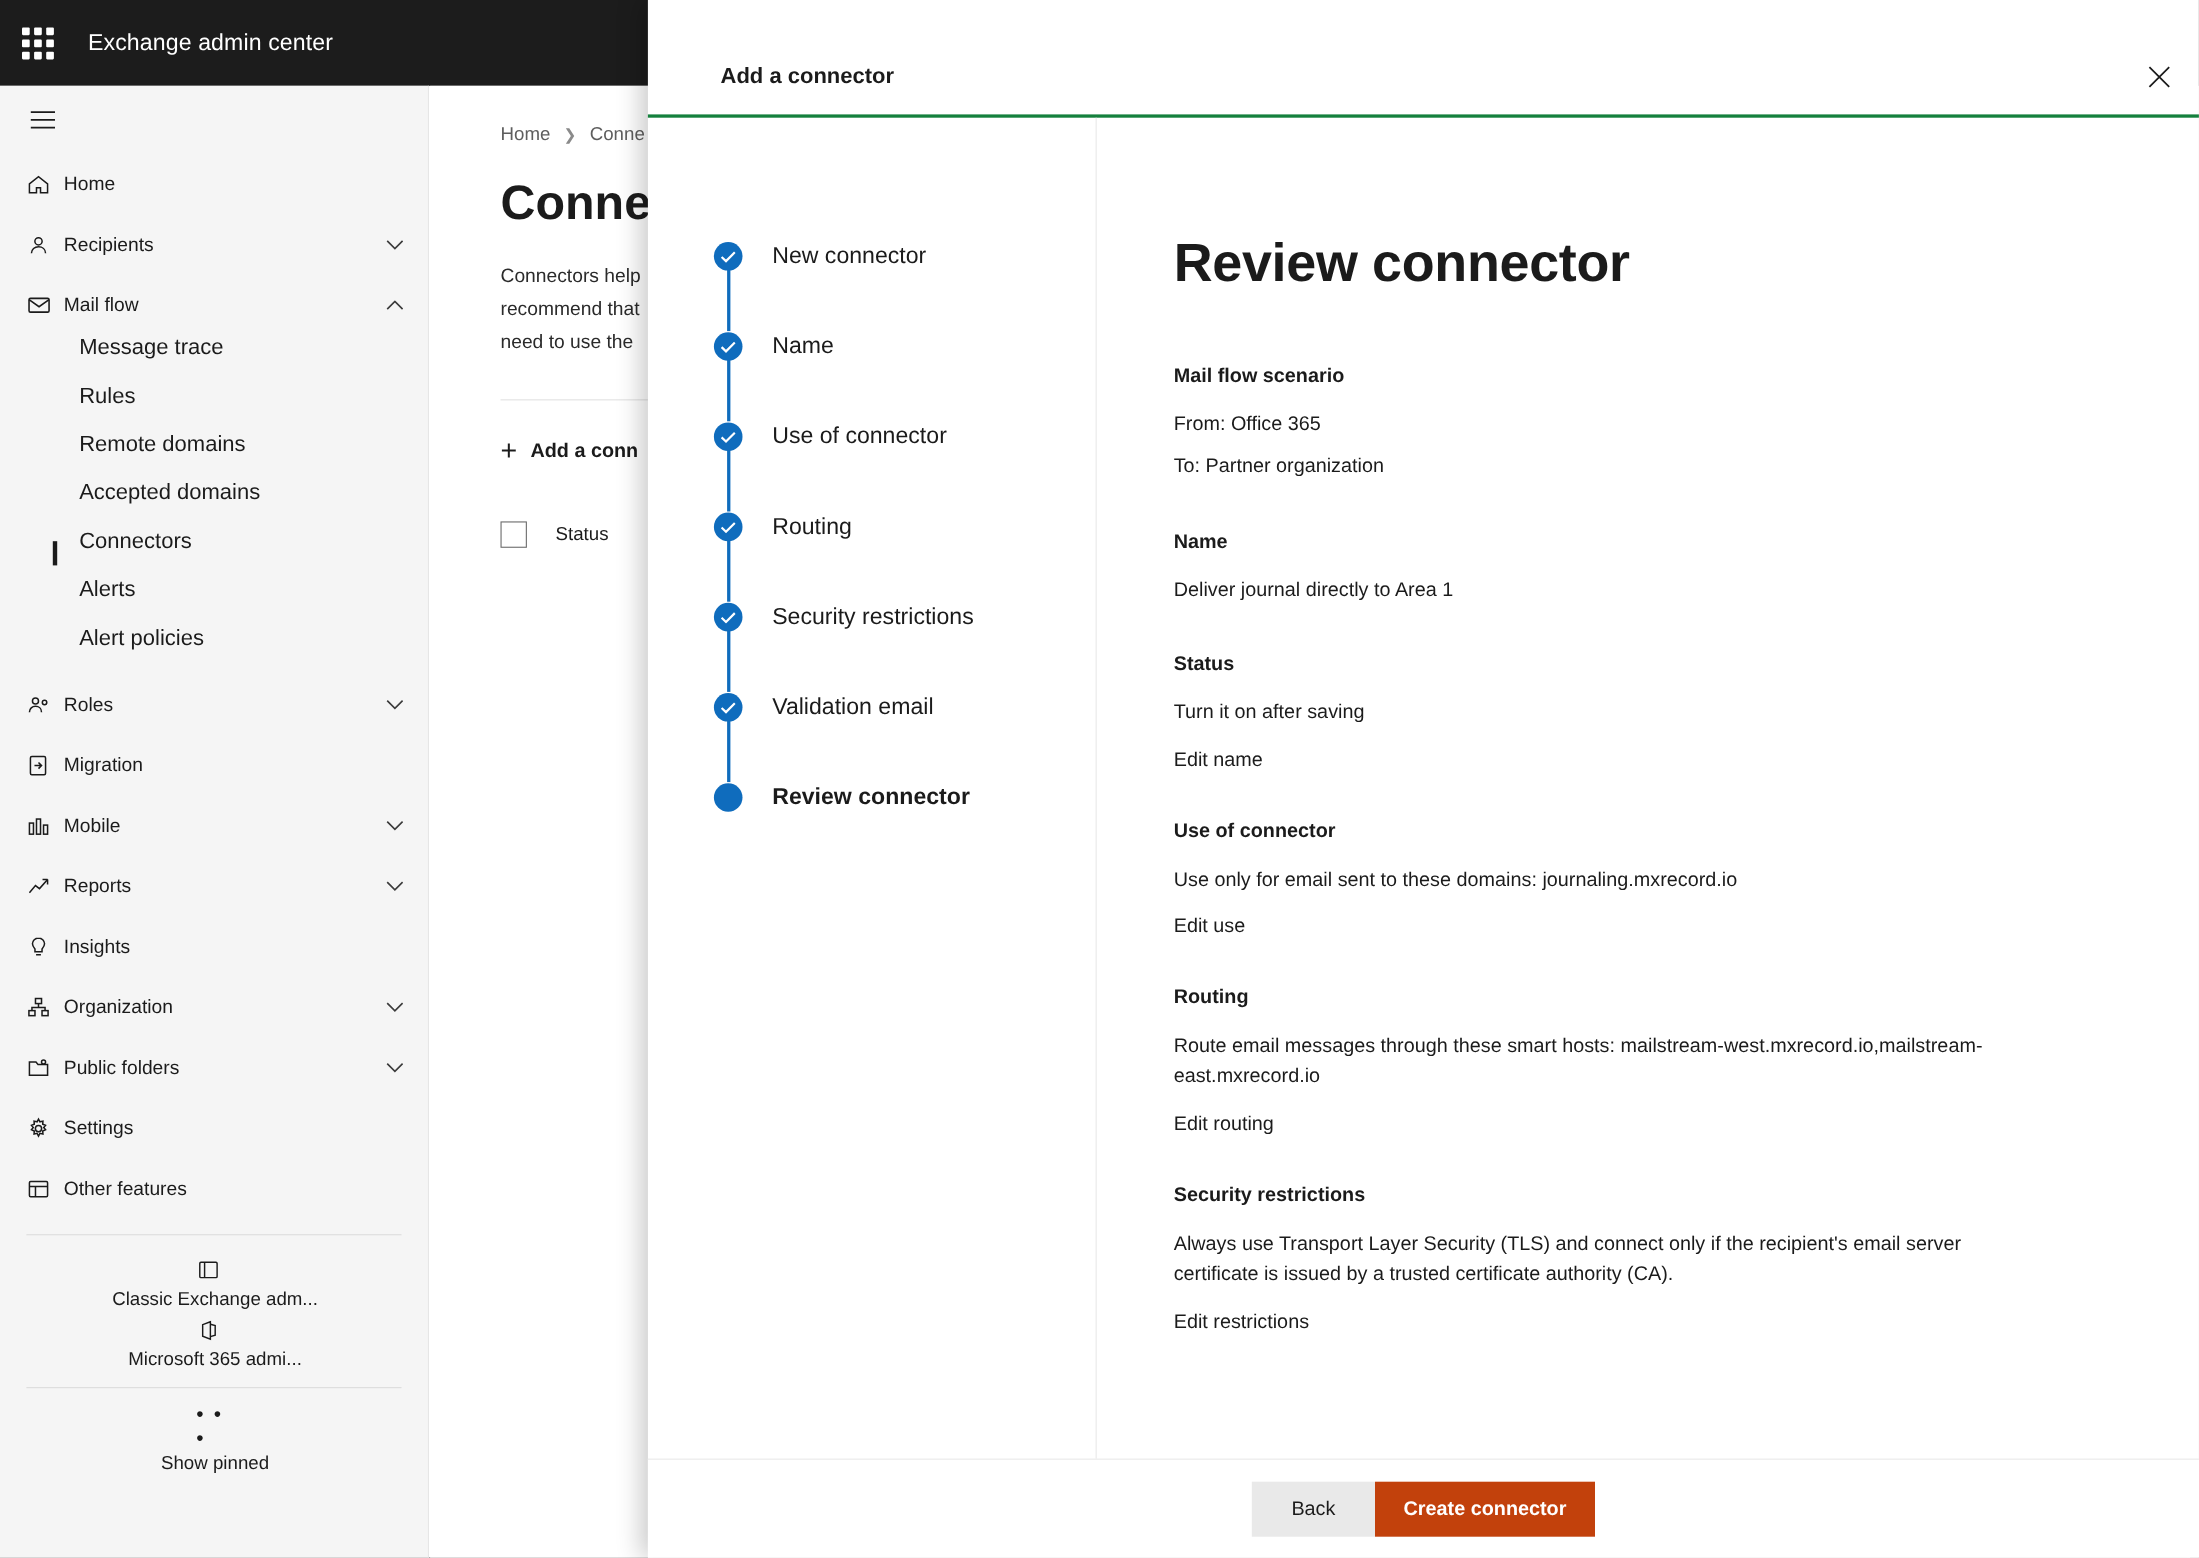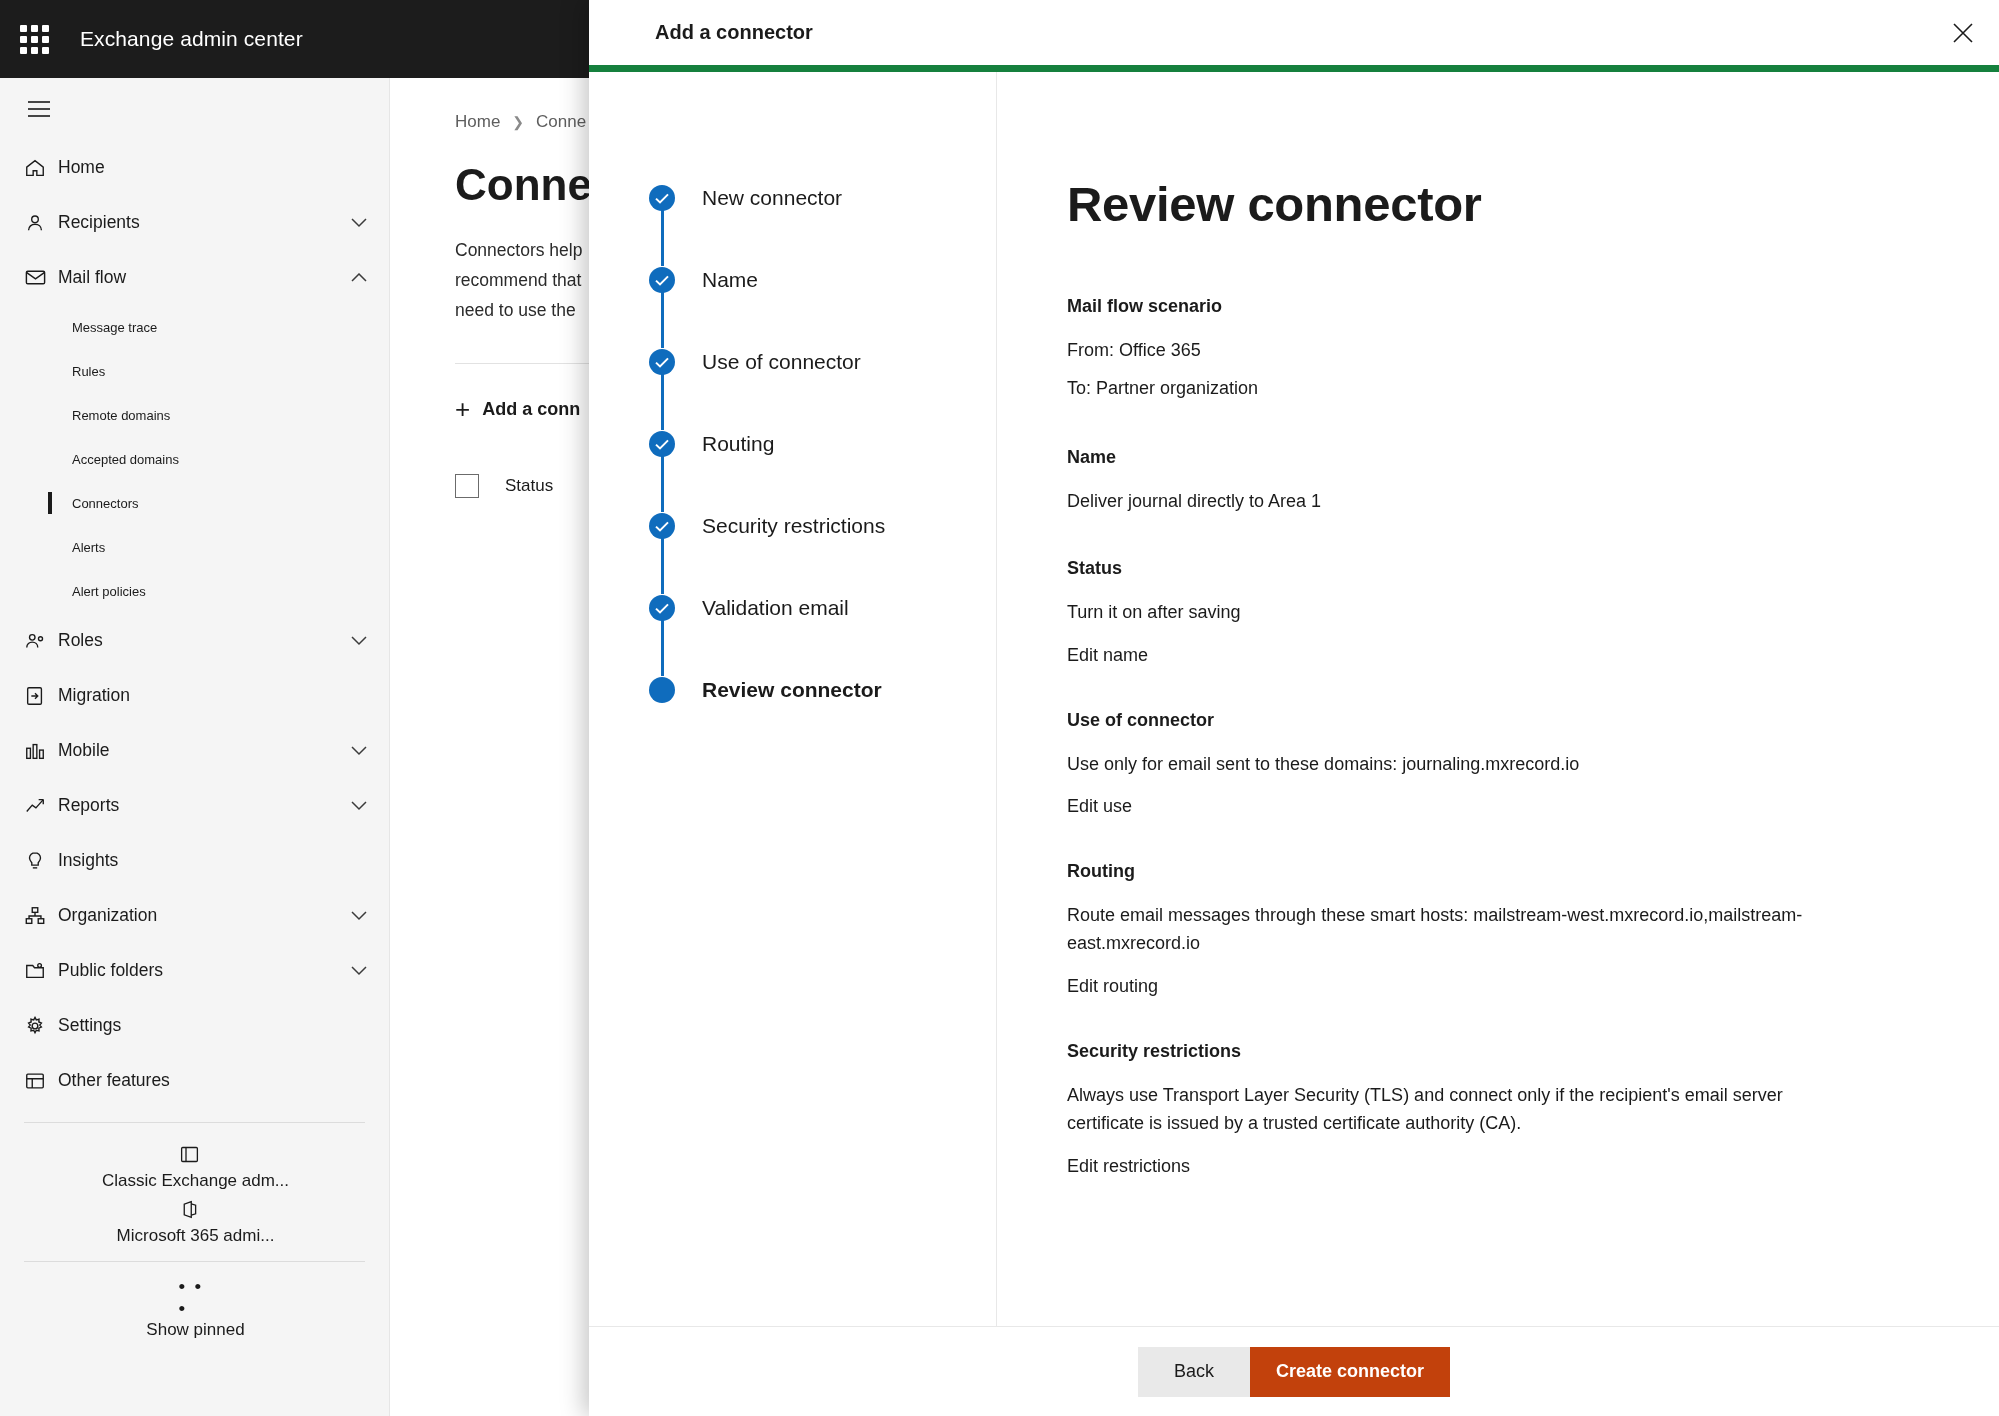--- a/index.html
+++ b/index.html
@@ -80,23 +80,23 @@
     width: 34px;
     display: flex; align-items: center;
     flex: 0 0 34px;
     color: #1b1b1b;
   }
   .nav-item .ni-label { flex: 1 1 auto; }
   .nav-item .ni-chev { flex: 0 0 auto; opacity: .85; }
   .nav-sub {
     height: 44px;
     display: flex;
-    align-items: center;
+    align-items: flex-start;
     padding-left: 72px;
-    font-size: 13px;
+    font-size: 20px;
     color: #1b1b1b;
     cursor: pointer;
     position: relative;
   }
   .nav-sub.selected::before {
     content: "";
     position: absolute;
     left: 48px; top: 11px;
     width: 4px; height: 22px;
     background: #1b1b1b;
@@ -180,21 +180,22 @@
     box-shadow: -6px 0 22px rgba(0,0,0,.22);
     display: flex;
     flex-direction: column;
   }
   .panel-header {
     height: 72px;
     flex: 0 0 72px;
     display: flex;
     align-items: center;
     padding: 0 14px 0 66px;
-    border-bottom: 7px solid #15803d;
+    border-bottom: 3px solid #15803d;
+    margin-top: 35px;
   }
   .panel-title {
     font-size: 20px;
     font-weight: 600;
     color: #1b1b1b;
     flex: 1 1 auto;
   }
   .close-btn {
     width: 44px; height: 44px;
     display: flex; align-items: center; justify-content: center;

